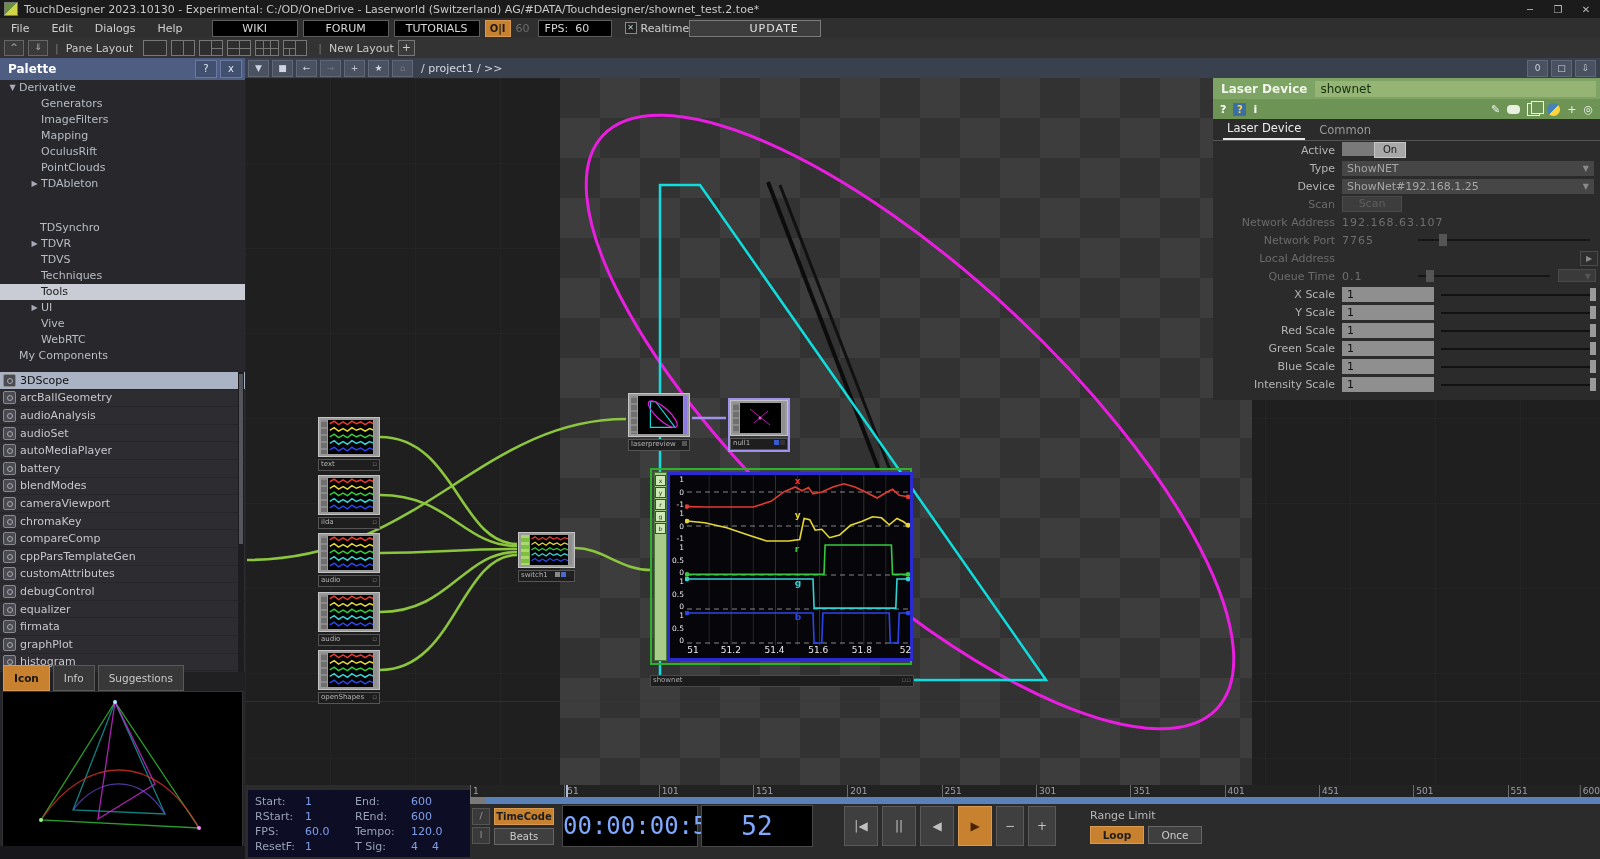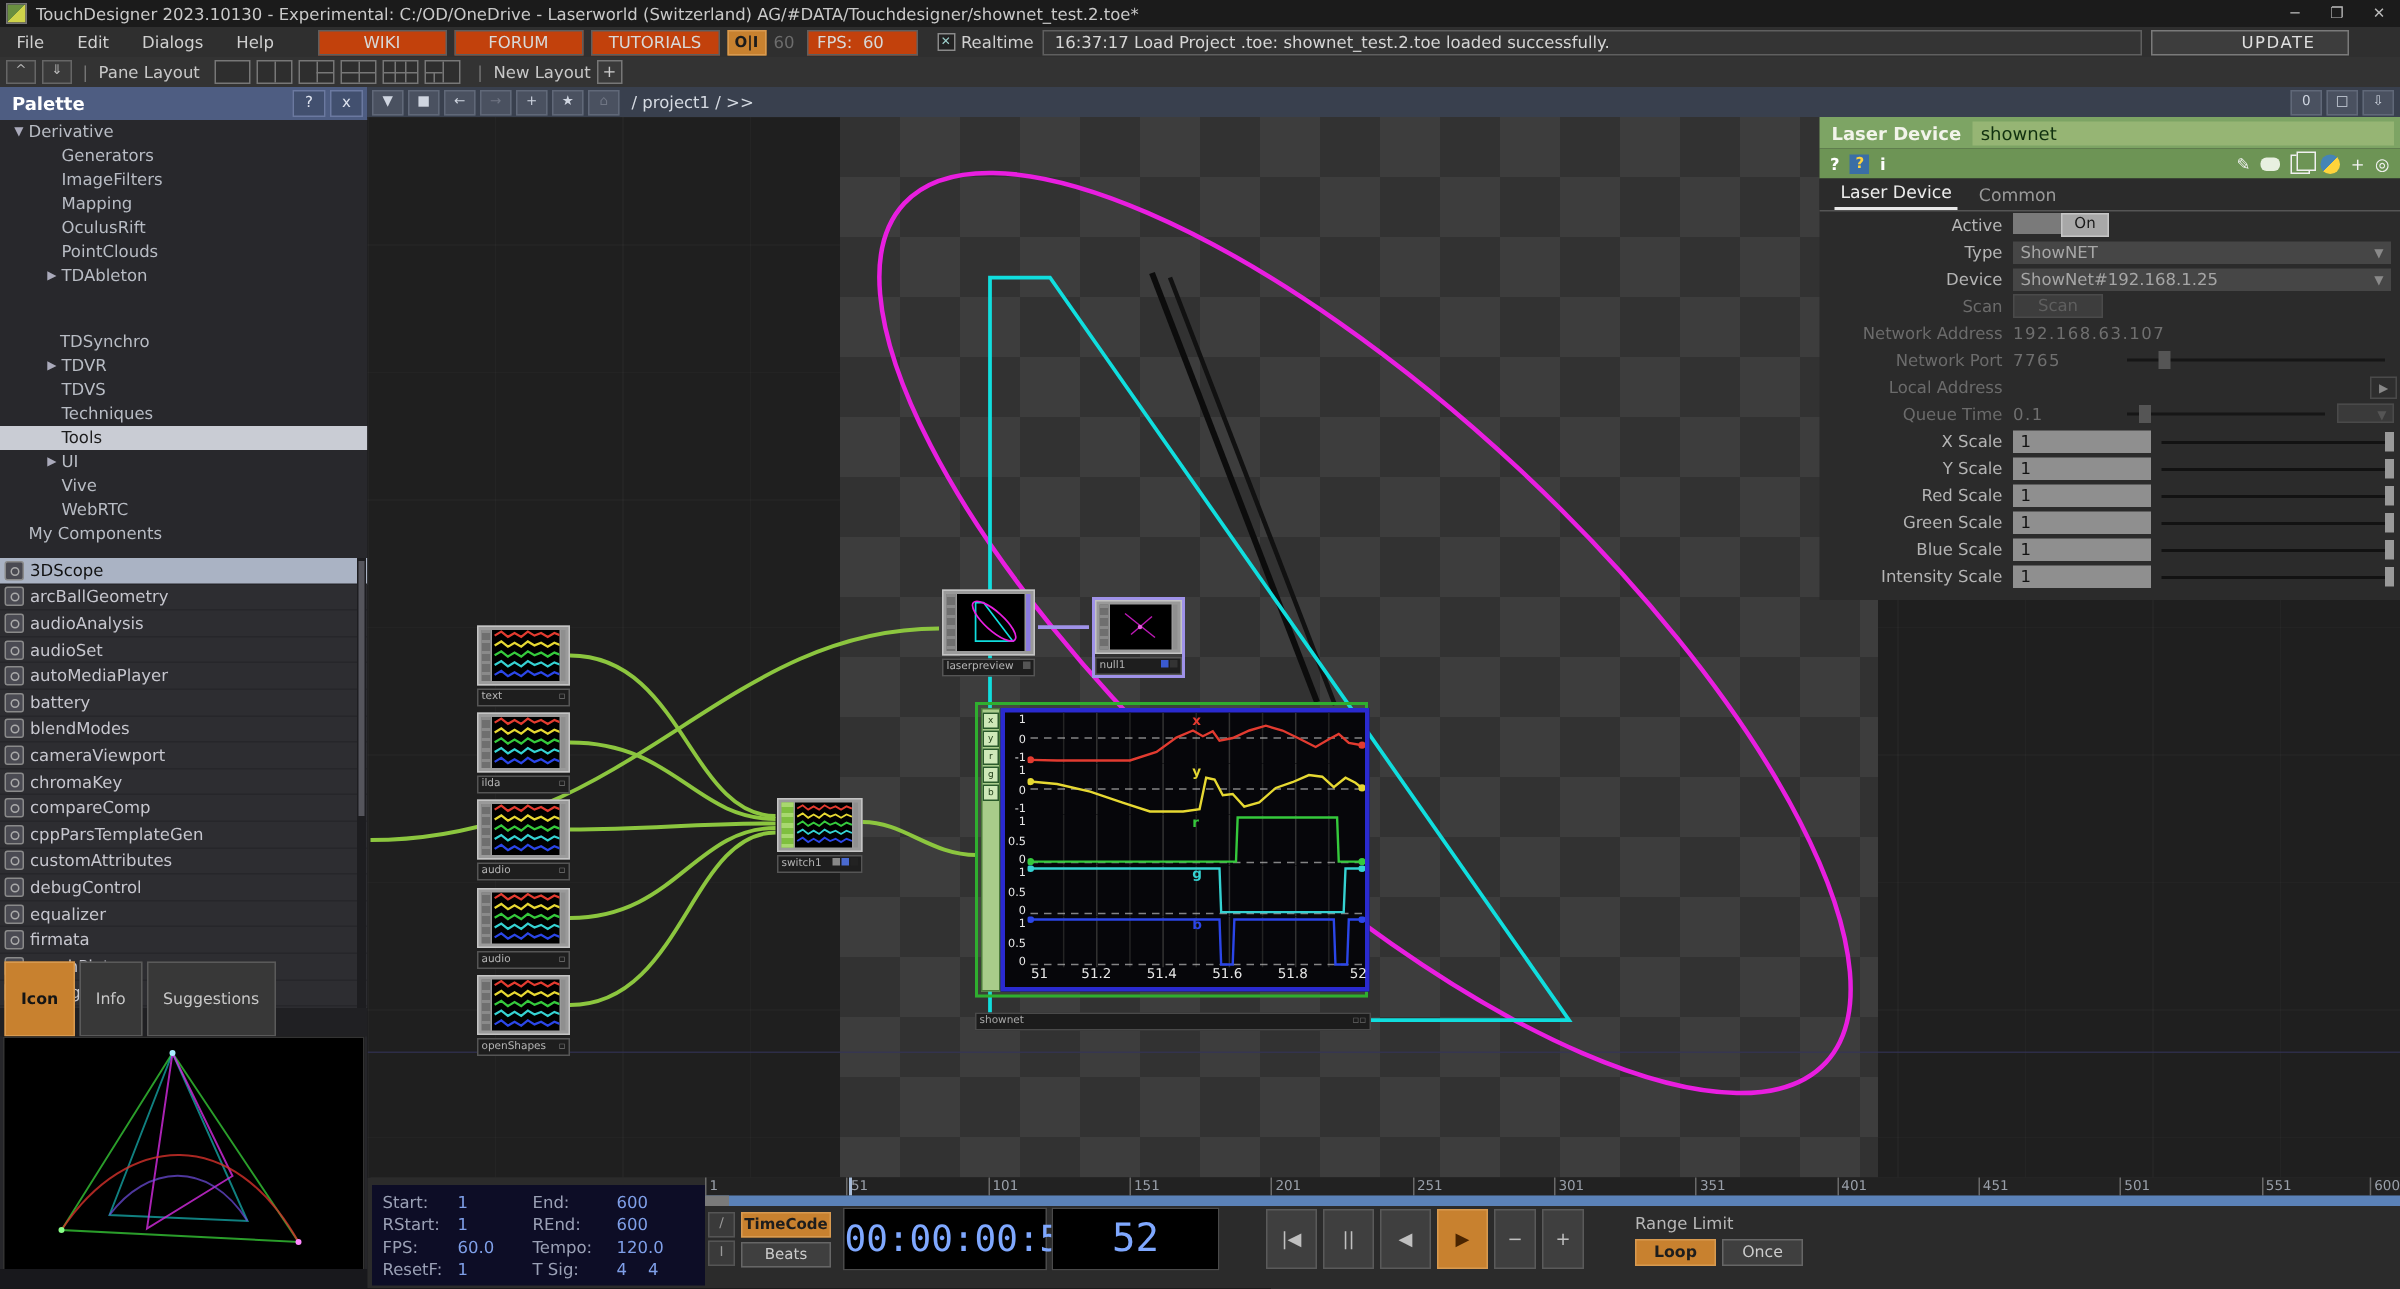--- a/index.html
+++ b/index.html
@@ -6,21 +6,21 @@
   #app{position:relative;width:1600px;height:859px;overflow:hidden;background:#2b2b2b;
        font-family:"DejaVu Sans","Liberation Sans",sans-serif;-webkit-font-smoothing:antialiased;}
   
   .titlebar{position:absolute;left:0;top:0;width:1600px;height:18px;background:#1b1b1b;display:flex;align-items:center;color:#c9c9c9;font-size:11px;}
   .app-icon{width:12px;height:12px;margin:0 6px 0 4px;background:linear-gradient(135deg,#6a8f3f 50%,#cfd34a 50%);border:1px solid #777;}
   .wincontrols{margin-left:auto;display:flex;}
   .wincontrols span{width:28px;text-align:center;color:#bbb;font-size:10px;cursor:default;}
   
   .menubar{position:absolute;left:0;top:18px;width:1600px;height:20px;background:#2f2f2f;border-bottom:1px solid #191919;display:flex;align-items:center;font-size:11px;color:#d0d0d0;}
   .menu-item{padding:0 11px;}
-  .mbox{height:15px;line-height:15px;border:1px solid #5e5e5e;background:#c2410c;color:#d8d8d8;text-align:center;margin-right:5px;}
+  .mbox{height:15px;line-height:15px;border:1px solid #5e5e5e;background:#000000;color:#d8d8d8;text-align:center;margin-right:5px;}
   .lnk{width:84px;}
   .perf{width:24px;background:#c8812f;border-color:#d89a50;color:#1b1b1b;font-weight:bold;font-size:10px;}
   .perfval{color:#6c6c6c;margin-right:8px;}
   .fpsbox{width:66px;text-align:left;padding-left:6px;}
   .cb{width:10px;height:10px;border:1px solid #8a8a8a;background:#222;color:#9fd3cf;font-size:8px;line-height:10px;text-align:center;margin:0 4px 0 8px;}
   .statusbox{flex:1;height:15px;line-height:15px;border:1px solid #5f5f5f;background:#343434;color:#d5d5d5;padding-left:7px;margin:0 6px;white-space:nowrap;overflow:hidden;}
   .updatebtn{width:92px;height:15px;line-height:15px;border:1px solid #7a7a7a;background:#3d3d3d;color:#e0e0e0;text-align:center;letter-spacing:1px;margin-right:34px;padding-left:38px;}
   
   .panebar{position:absolute;left:0;top:38px;width:1600px;height:20px;background:#333;display:flex;align-items:center;font-size:11px;color:#c8c8c8;border-bottom:1px solid #202020;}
   .pb-ic{width:18px;height:14px;border:1px solid #666;background:#3a3a3a;color:#bbb;font-size:9px;line-height:13px;text-align:center;margin-left:4px;}
@@ -42,21 +42,21 @@
   .tree-row.sel{background:#c9ccd4;color:#1d1d1d;}
   .tr-arrow{display:inline-block;width:13px;text-align:center;font-size:8px;color:#aab;}
   .pal-list{position:absolute;left:0;top:314px;width:245px;height:300px;background:#2d2d31;overflow:hidden;}
   .pal-item{height:16.6px;font-size:11px;color:#c6c6ce;display:flex;align-items:center;border-bottom:1px solid #26262a;}
   .pal-item.sel{background:#aab3c4;color:#111;}
   .op-icon{width:11px;height:11px;margin:0 4px 0 3px;border:1px solid #8a8a8a;background:#4a4a52;border-radius:2px;position:relative;flex:none;}
   .op-icon:after{content:"";position:absolute;left:3px;top:3px;width:4px;height:4px;border-radius:50%;border:1px solid #aaa;}
   .pal-scroll{position:absolute;right:1px;top:314px;width:6px;height:300px;background:#1d1d20;}
   .pal-scroll div{position:absolute;left:1px;top:2px;width:4px;height:170px;background:#55555c;}
   .pal-tabs{position:absolute;left:0;top:614px;width:245px;height:19px;background:#202023;display:flex;align-items:flex-end;}
-  .ptab{height:16px;line-height:16px;font-size:10.5px;padding:16px 10px;border:1px solid #5a5a5a;background:#383838;color:#c8c8c8;margin-left:3px;}
+  .ptab{height:16px;line-height:16px;font-size:10.5px;padding:4px 10px;border:1px solid #5a5a5a;background:#383838;color:#c8c8c8;margin-left:3px;}
   .ptab.active{background:#c8812f;color:#151515;font-weight:bold;border-color:#d89a50;}
   .pal-preview{position:absolute;left:2px;top:633px;width:239px;height:155px;background:#000;border:1px solid #333;}
   .pal-footer{position:absolute;left:0;top:788px;width:245px;height:13px;background:#18181c;}
   
   .network{position:absolute;left:245px;top:58px;width:1355px;height:727px;}
   .net-toolbar{position:absolute;left:0;top:0;width:1355px;height:20px;background:#39404e;display:flex;align-items:center;border-bottom:1px solid #20242c;}
   .ntb{width:19px;height:15px;background:#4a5160;border:1px solid #606878;color:#cfd5e0;font-size:9px;line-height:14px;text-align:center;margin-left:3px;}
   .ntb.dis{color:#707684;}
   .crumb{margin-left:8px;font-size:11px;color:#d5dae2;}
   .net-corner{margin-left:auto;display:flex;margin-right:4px;}
@@ -178,21 +178,20 @@
         <span class="mbox lnk">FORUM</span>
         <span class="mbox lnk">TUTORIALS</span>
       </span>
     <span class="mbox perf">O|I</span>
     <span class="perfval">60</span>
     <span class="mbox fpsbox">
       <span>FPS:</span>&nbsp;&nbsp;<span>60</span>
     </span>
     <span class="cb">✕</span>
     <span>Realtime</span>
-    <span class="statusbox">16:37:17 Load Project .toe: shownet_test.2.toe loaded successfully.</span>
     <span class="updatebtn">UPDATE</span>
   </div>
 
   <div class="panebar">
     <span class="pb-ic">^</span>
     <span class="pb-ic">⇓</span>
     <span class="sep">|</span>
     <span>Pane Layout</span>
     <span style="width:10px"></span>
     <span class="laybox"></span>

